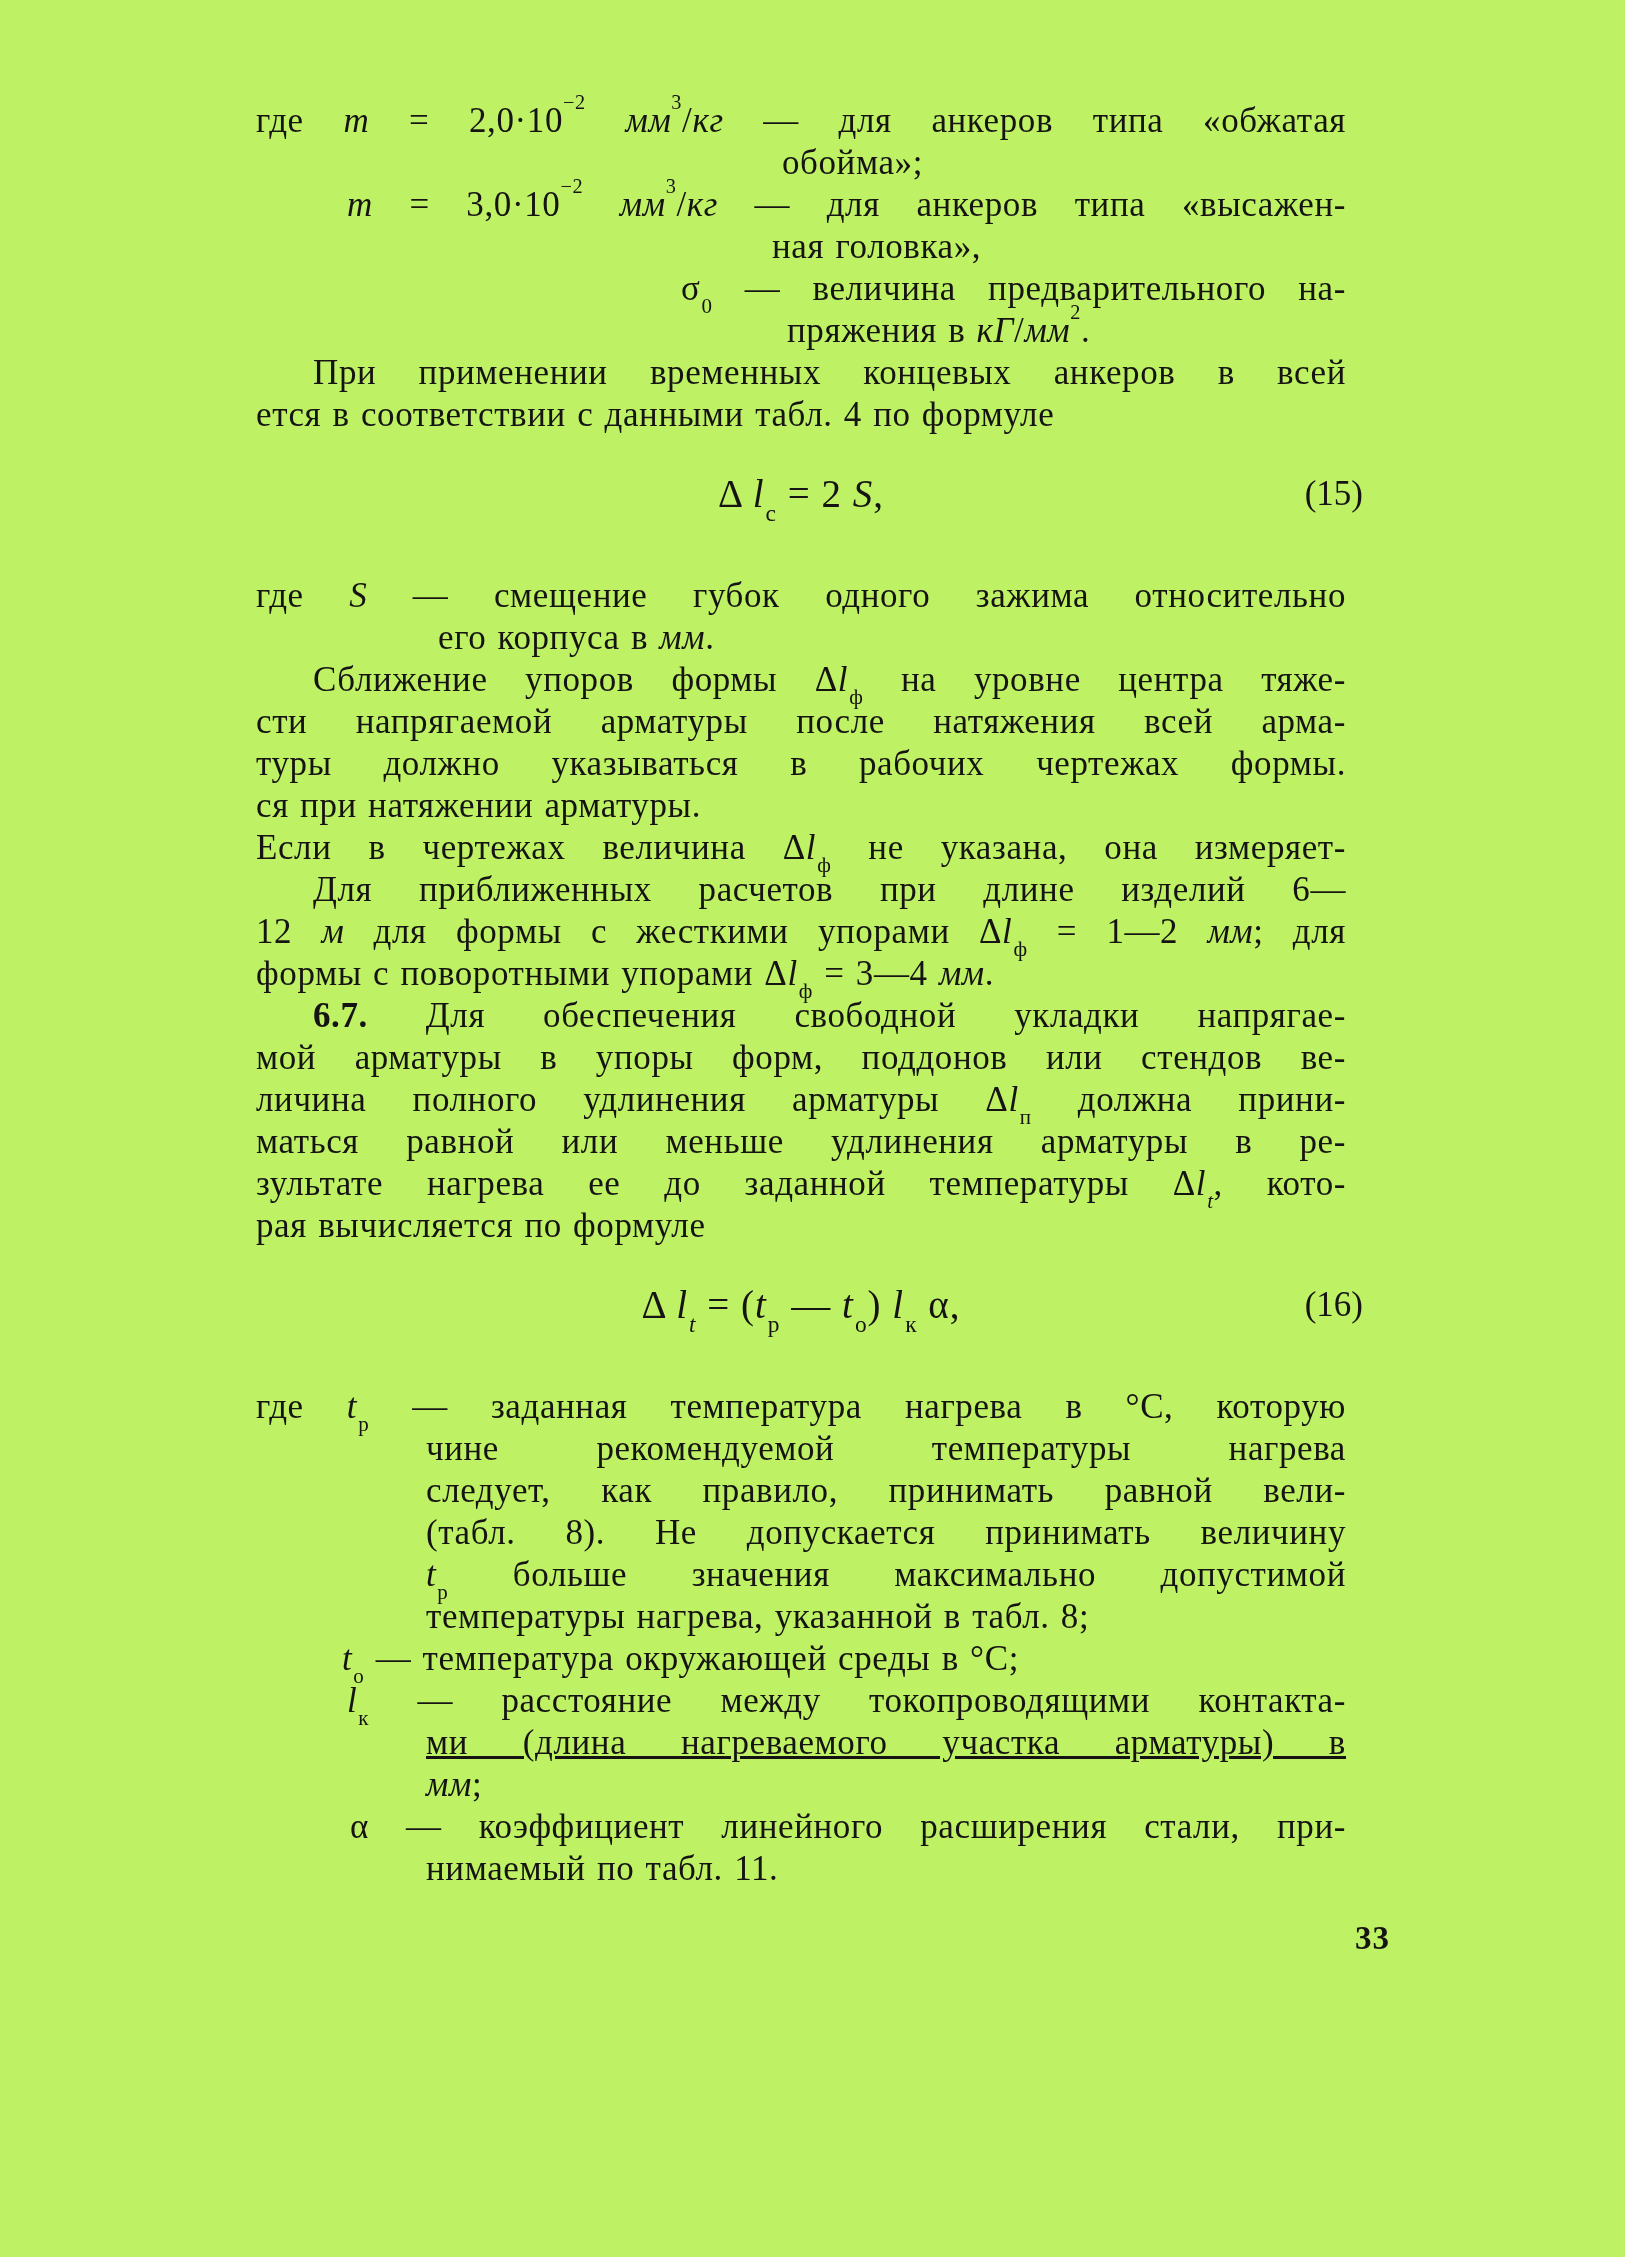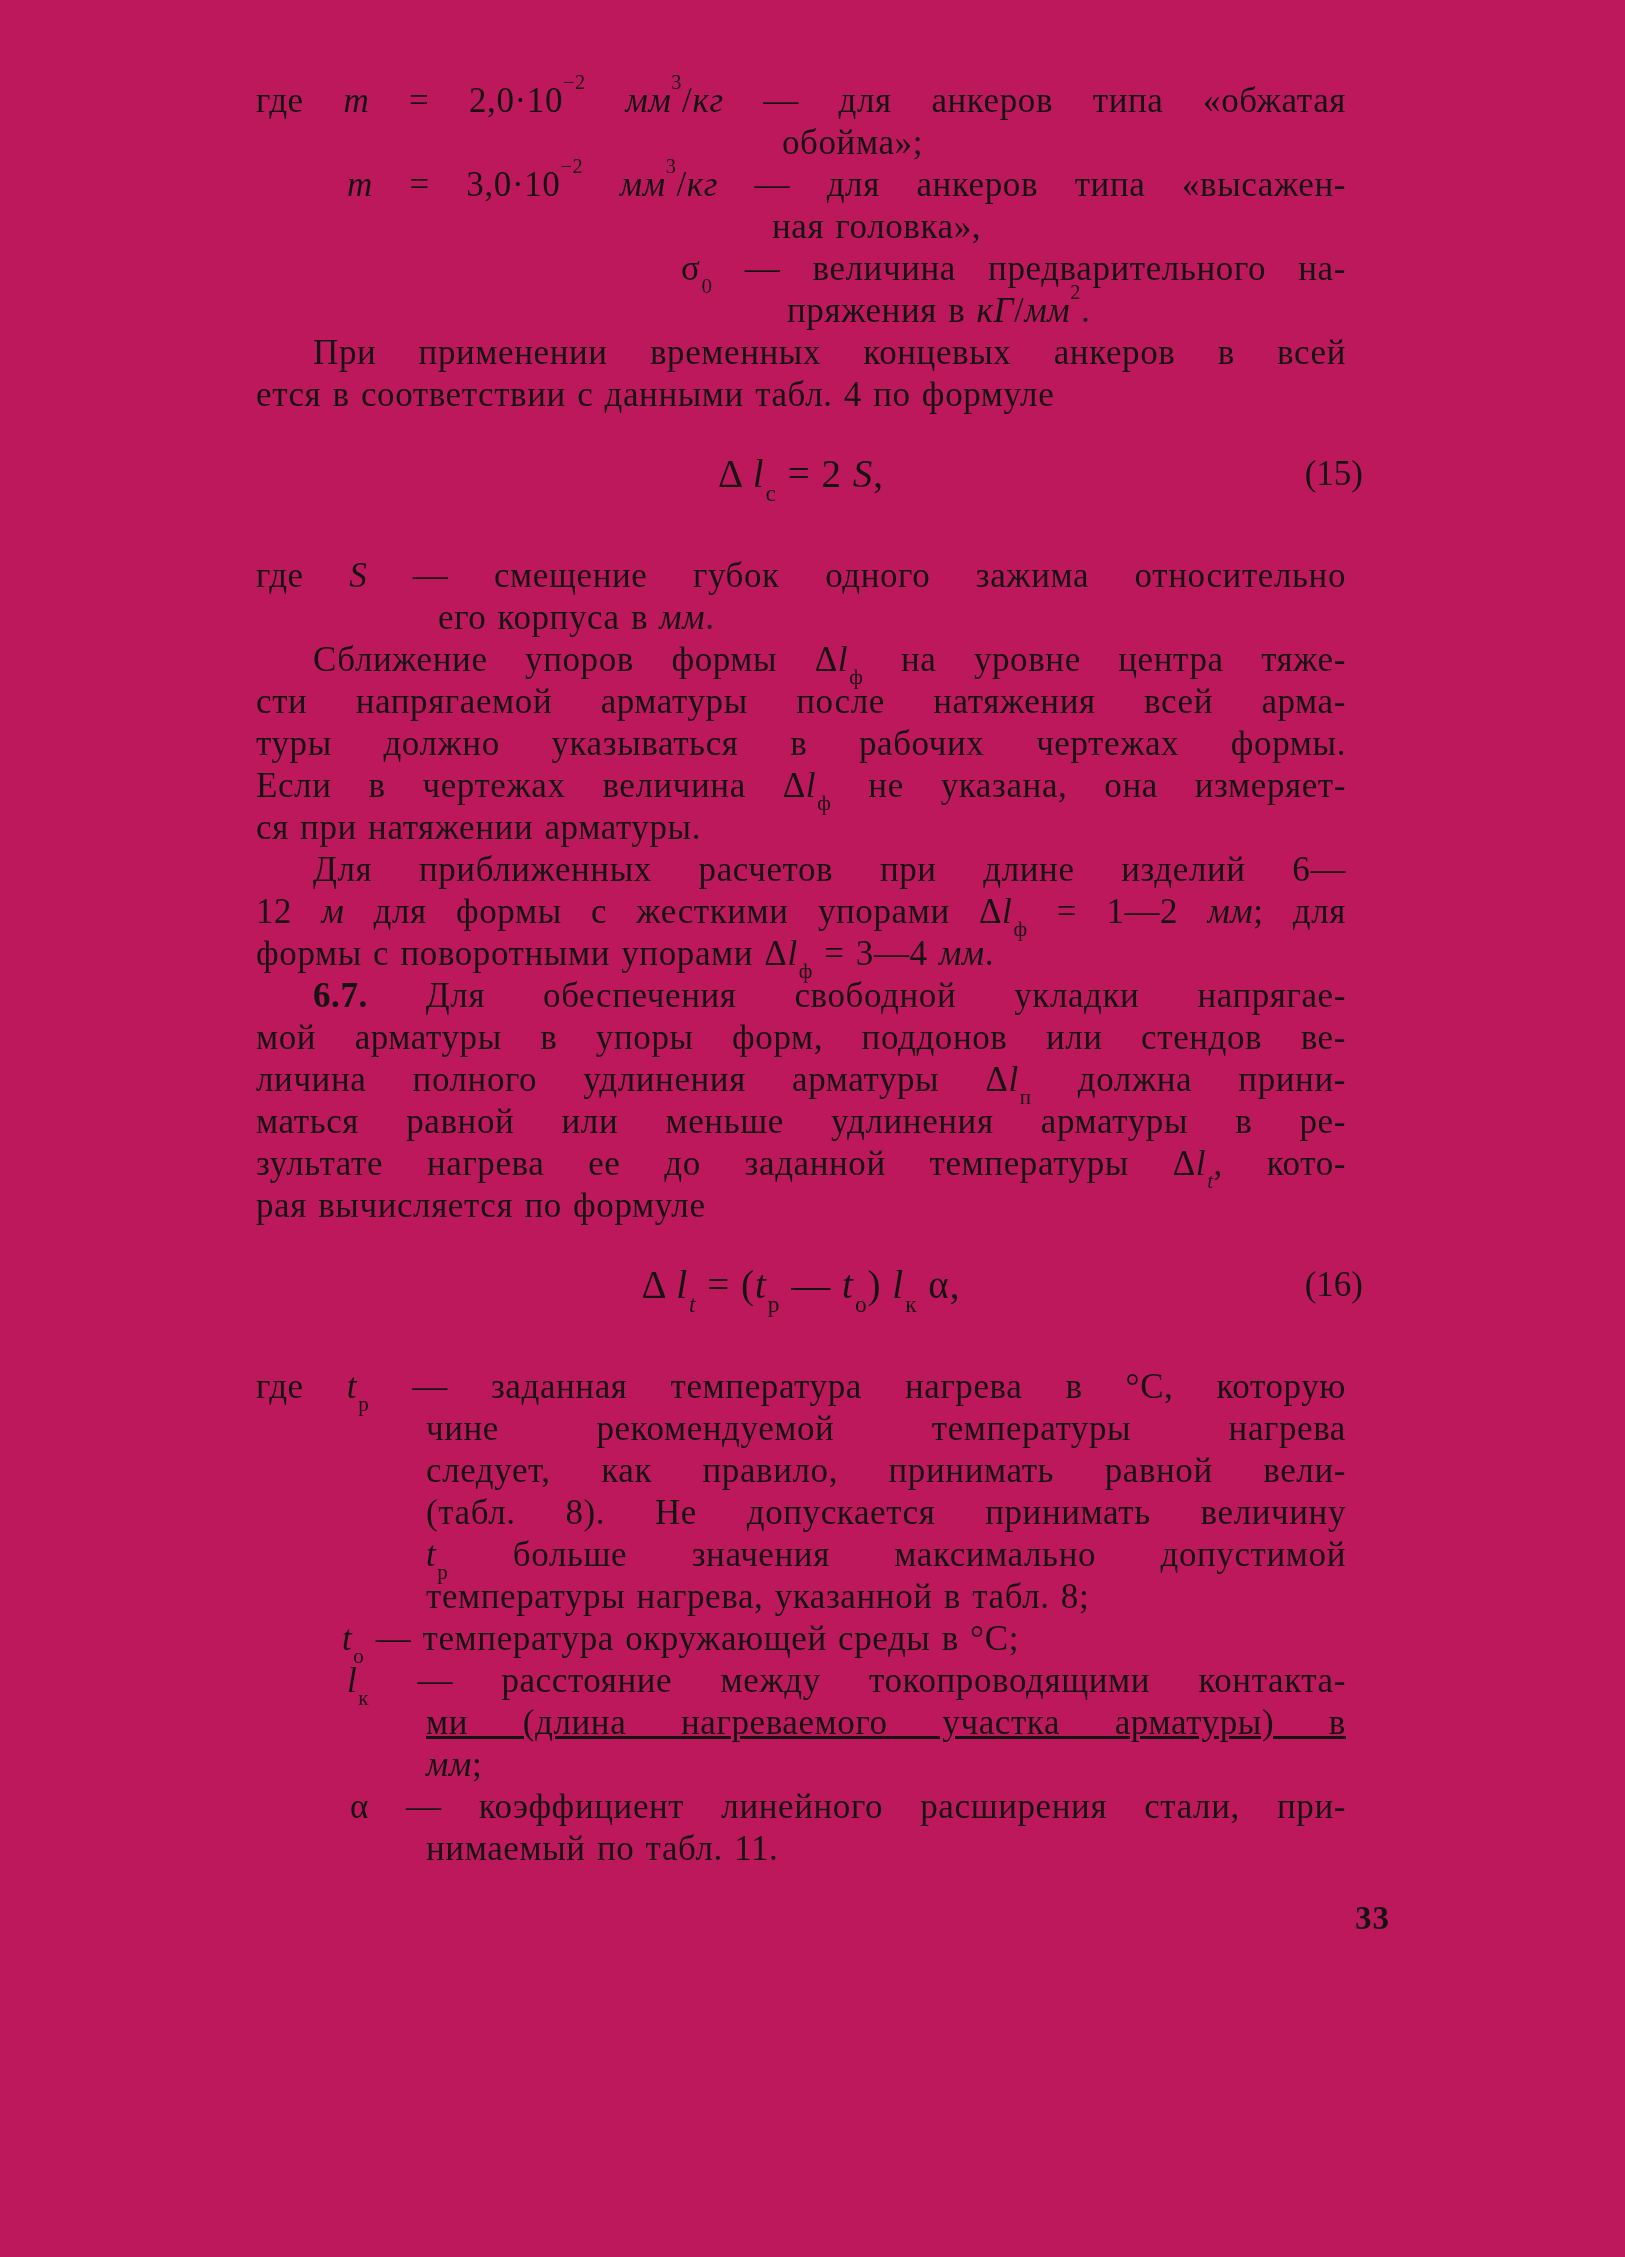--- a/index.html
+++ b/index.html
@@ -1,21 +1,21 @@
 <!DOCTYPE html>
 <html lang="ru"><head>
 <meta charset="utf-8">
 <style>
   html,body{margin:0;padding:0;background:#ffffff;}
   .page{
     width:1625px;height:2258px;
-    background:#be185d;
+    background:#bef264;
     position:relative;
     box-sizing:border-box;
-    padding:80px 279px 0 256px;
+    padding:100px 279px 0 256px;
     font-family:"Liberation Serif","DejaVu Serif",serif;
     color:#161412;
     font-size:35px;
     line-height:42px;
     overflow:hidden;
   }
   .textblock{margin:0;}
   .line{
     letter-spacing:0.6px;
     word-spacing:1.9px;
@@ -85,22 +85,22 @@
       </div>
       <div class="equation"><span class="eq-body">Δ <i>l</i><sub>с</sub> = 2 <i>S</i>,</span><span class="eq-no">(15)</span></div>
       <div class="textblock">
         <div class="line fill">где <i>S</i> — смещение губок  одного  зажима  относительно</div>
         <div class="line" style="padding-left: 182px;">его корпуса в <i>мм</i>.</div>
       </div>
       <div class="textblock">
         <div class="line fill" style="padding-left: 57px;">Сближение упоров формы Δ<i>l</i><sub>ф</sub> на уровне центра тяже-</div>
         <div class="line fill">сти напрягаемой арматуры после натяжения всей арма-</div>
         <div class="line fill">туры должно указываться в рабочих чертежах формы.</div>
+        <div class="line">ся при натяжении арматуры.</div>
         <div class="line fill">Если в чертежах величина Δ<i>l</i><sub>ф</sub> не указана, она измеряет-</div>
-        <div class="line">ся при натяжении арматуры.</div>
       </div>
       <div class="textblock">
         <div class="line fill" style="padding-left: 57px;">Для приближенных расчетов при длине изделий 6—</div>
         <div class="line fill">12 <i>м</i> для формы с жесткими упорами Δ<i>l</i><sub>ф</sub> = 1—2 <i>мм</i>; для</div>
         <div class="line">формы с поворотными упорами Δ<i>l</i><sub>ф</sub> = 3—4 <i>мм</i>.</div>
       </div>
       <div class="textblock">
         <div class="line fill" style="padding-left: 57px;"><b>6.7.</b> Для обеспечения свободной укладки напрягае-</div>
         <div class="line fill">мой арматуры в упоры форм, поддонов или стендов ве-</div>
         <div class="line fill">личина полного удлинения арматуры Δ<i>l</i><sub>п</sub> должна прини-</div>

